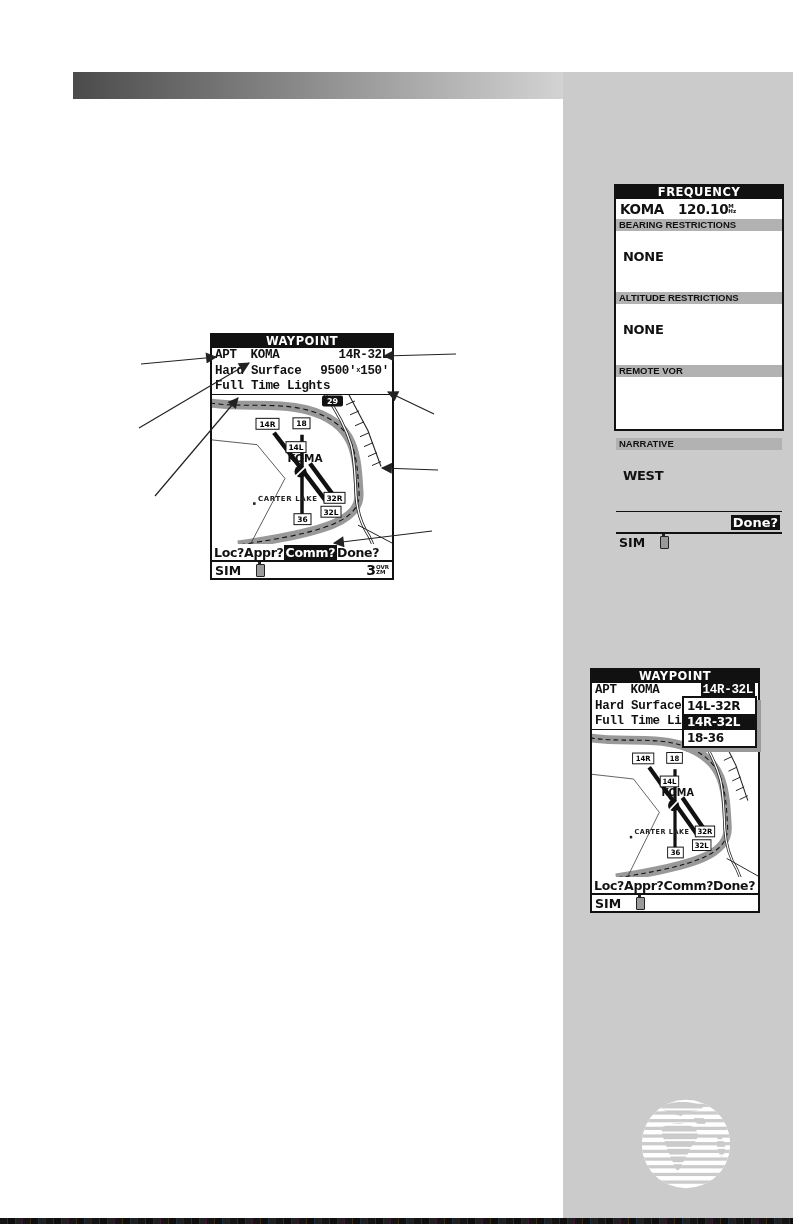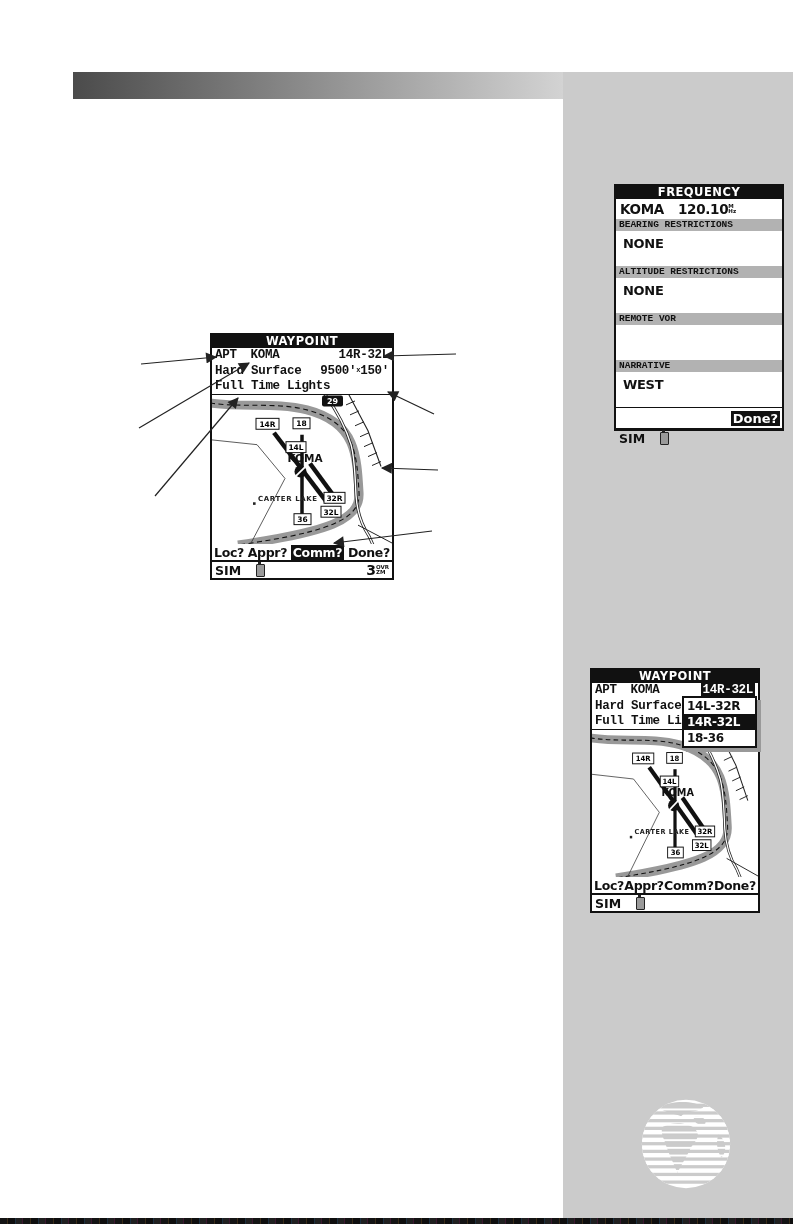--- a/index.html
+++ b/index.html
@@ -24,39 +24,39 @@
   .titlebar{background:#111;color:#fff;text-align:center;font-size:11.5px;
             height:13px;line-height:13px;letter-spacing:.5px;flex:none;}
   .hrow{display:flex;align-items:center;font-size:12.5px;line-height:15px;
         letter-spacing:-.3px;padding:0 3px;flex:none;white-space:nowrap;font-family:Liberation Mono, monospace;}
   .hrow .gap{width:14px;}
   .hrow .right{margin-left:auto;}
   .dimx{font-size:7px;vertical-align:2px;}
   .inv{background:#111;color:#fff;padding:0 2px;}
   .map{flex:1;border-top:1.5px solid #111;position:relative;overflow:hidden;}
   .map svg{display:block;width:100%;height:100%;}
-  .btnrow{display:flex;justify-content:space-between;align-items:center;
+  .btnrow{display:flex;align-items:center;
           font-size:12.5px;height:16px;padding:0 2px;flex:none;letter-spacing:-.3px;}
   .statusrow{border-top:2px solid #111;height:16px;display:flex;align-items:center;
              font-size:12.5px;padding:0 3px;gap:15px;flex:none;}
   .battery{width:7px;height:11px;background:#9a9a9a;border:1.5px solid #222;
            border-radius:1px;position:relative;}
   .battery::before{content:"";position:absolute;left:1px;top:-3px;width:3px;height:2px;background:#222;}
   .stack{display:inline-flex;flex-direction:column;font-size:5.5px;line-height:5.5px;
          letter-spacing:0;justify-content:center;}
   .zoomind{margin-left:auto;display:flex;align-items:center;}
   .zoomind .num{font-size:14px;}
 
   
   .freqrow{display:flex;align-items:center;font-size:13.5px;height:20px;
            padding:0 4px;letter-spacing:-.3px;flex:none;}
   .freqrow .f{margin-left:14px;}
-  .secbar{background:#b2b2b2;font-family:Liberation Mono, monospace;font-size:9.5px;
+  .secbar{background:#b2b2b2;font-family:Liberation Sans, sans-serif;font-size:9.5px;
           font-weight:bold;height:12px;line-height:12px;padding:0 3px;flex:none;}
-  .secval{font-size:13px;height:27px;line-height:17px;padding:4px 7px;
+  .secval{font-size:13px;height:27px;line-height:17px;padding:17px 7px;
           letter-spacing:-.3px;flex:none;}
   .spacer{flex:1;}
   .donerow{border-top:1.5px solid #111;height:18px;display:flex;justify-content:flex-end;
            align-items:center;padding:1px 2px;flex:none;}
   .donerow .inv{font-size:13px;}
 
   
   #popup{position:absolute;left:90px;top:26px;width:71px;background:#fff;
          border:2px solid #111;box-shadow:4px 4px 0 0 #999;z-index:20;}
   #popup .opt{font-size:12px;height:16px;line-height:16px;padding:0 3px;

